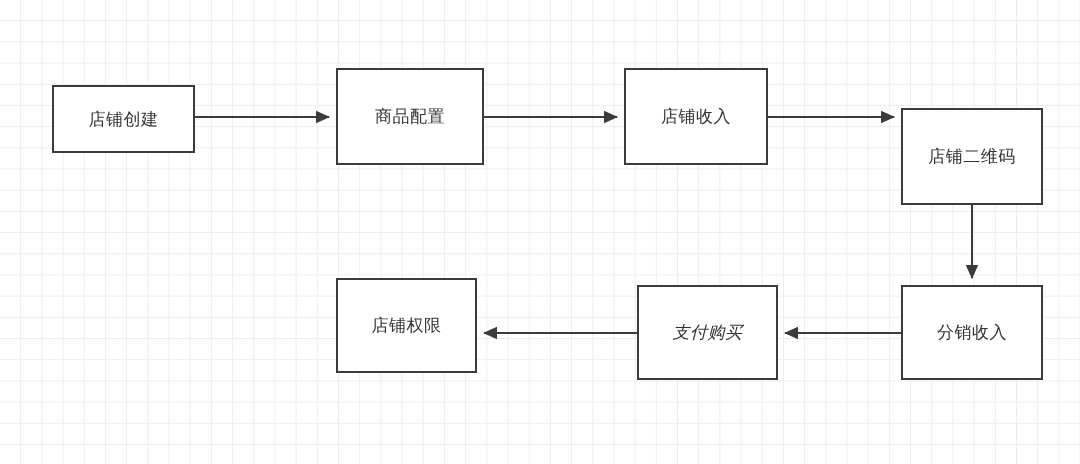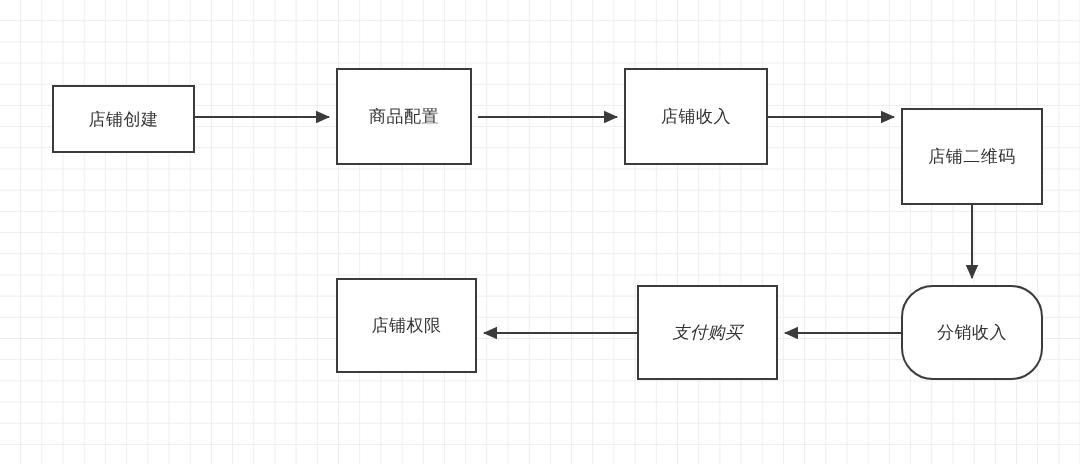--- a/index.html
+++ b/index.html
@@ -75,33 +75,33 @@
     </g>
     <g>
       <line x1="637" y1="333" x2="484" y2="333" stroke="#3b3b3b" stroke-width="2" marker-end="url(#arrow-right)"></line>
     </g>
   </svg>
 
   <div class="node" style="left:52px; top:68px; width:143px; height:68px;margin-top:17px;">
     <span class="node-label">店铺创建</span>
   </div>
 
-  <div class="node" style="left:336px; top:68px; width:136px; height:97px;justify-content:center;">
+  <div class="node" style="left:336px; top:68px; width:148px; height:97px;justify-content:center;">
     <span class="node-label">商品配置</span>
   </div>
 
   <div class="node" style="left:624px; top:68px; width:144px; height:97px;">
     <span class="node-label">店铺收入</span>
   </div>
 
   <div class="node" style="left:901px; top:68px; width:142px; height:97px;margin-top:40px;">
     <span class="node-label">店铺二维码</span>
   </div>
 
-  <div class="node" style="left:901px; top:285px; width:142px; height:95px;border-radius:32px;">
+  <div class="node" style="left:901px; top:285px; width:142px; height:95px;">
     <span class="node-label">分销收入</span>
   </div>
 
   <div class="node" style="left:637px; top:285px; width:141px; height:95px;font-style:italic;">
     <span class="node-label">支付购买</span>
   </div>
 
   <div class="node" style="left:336px; top:278px; width:141px; height:95px;">
     <span class="node-label">店铺权限</span>
   </div>

